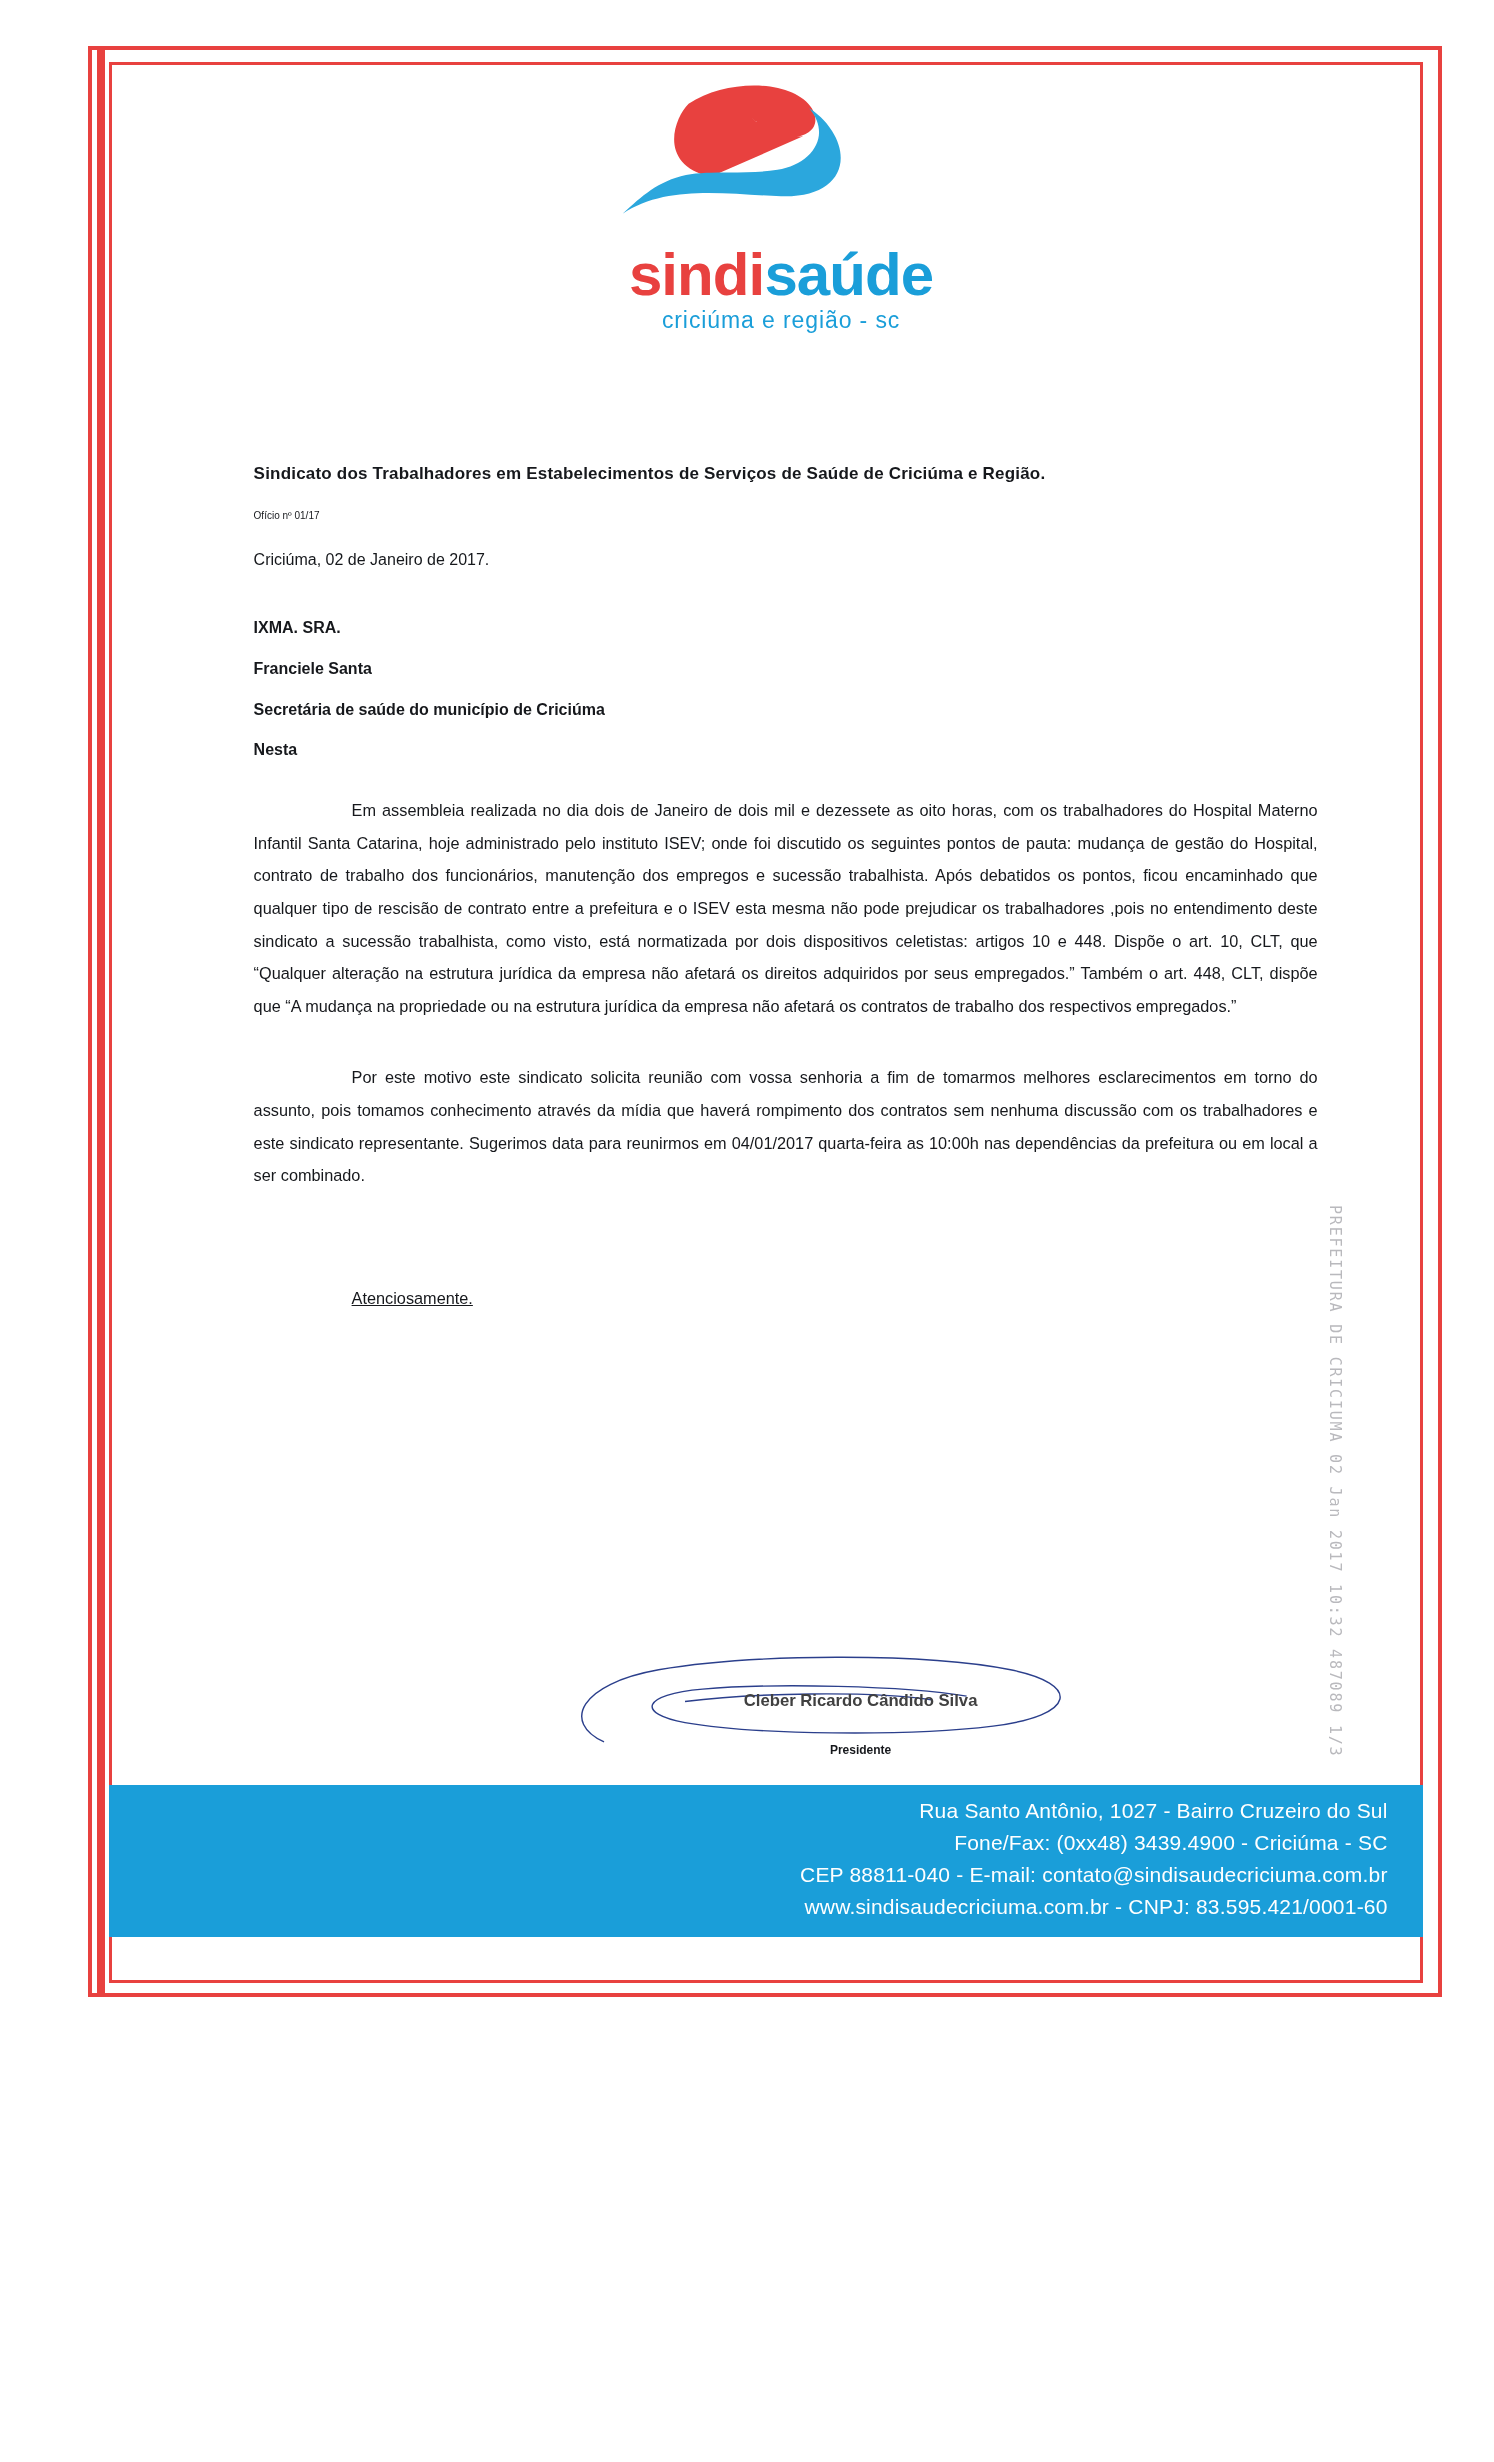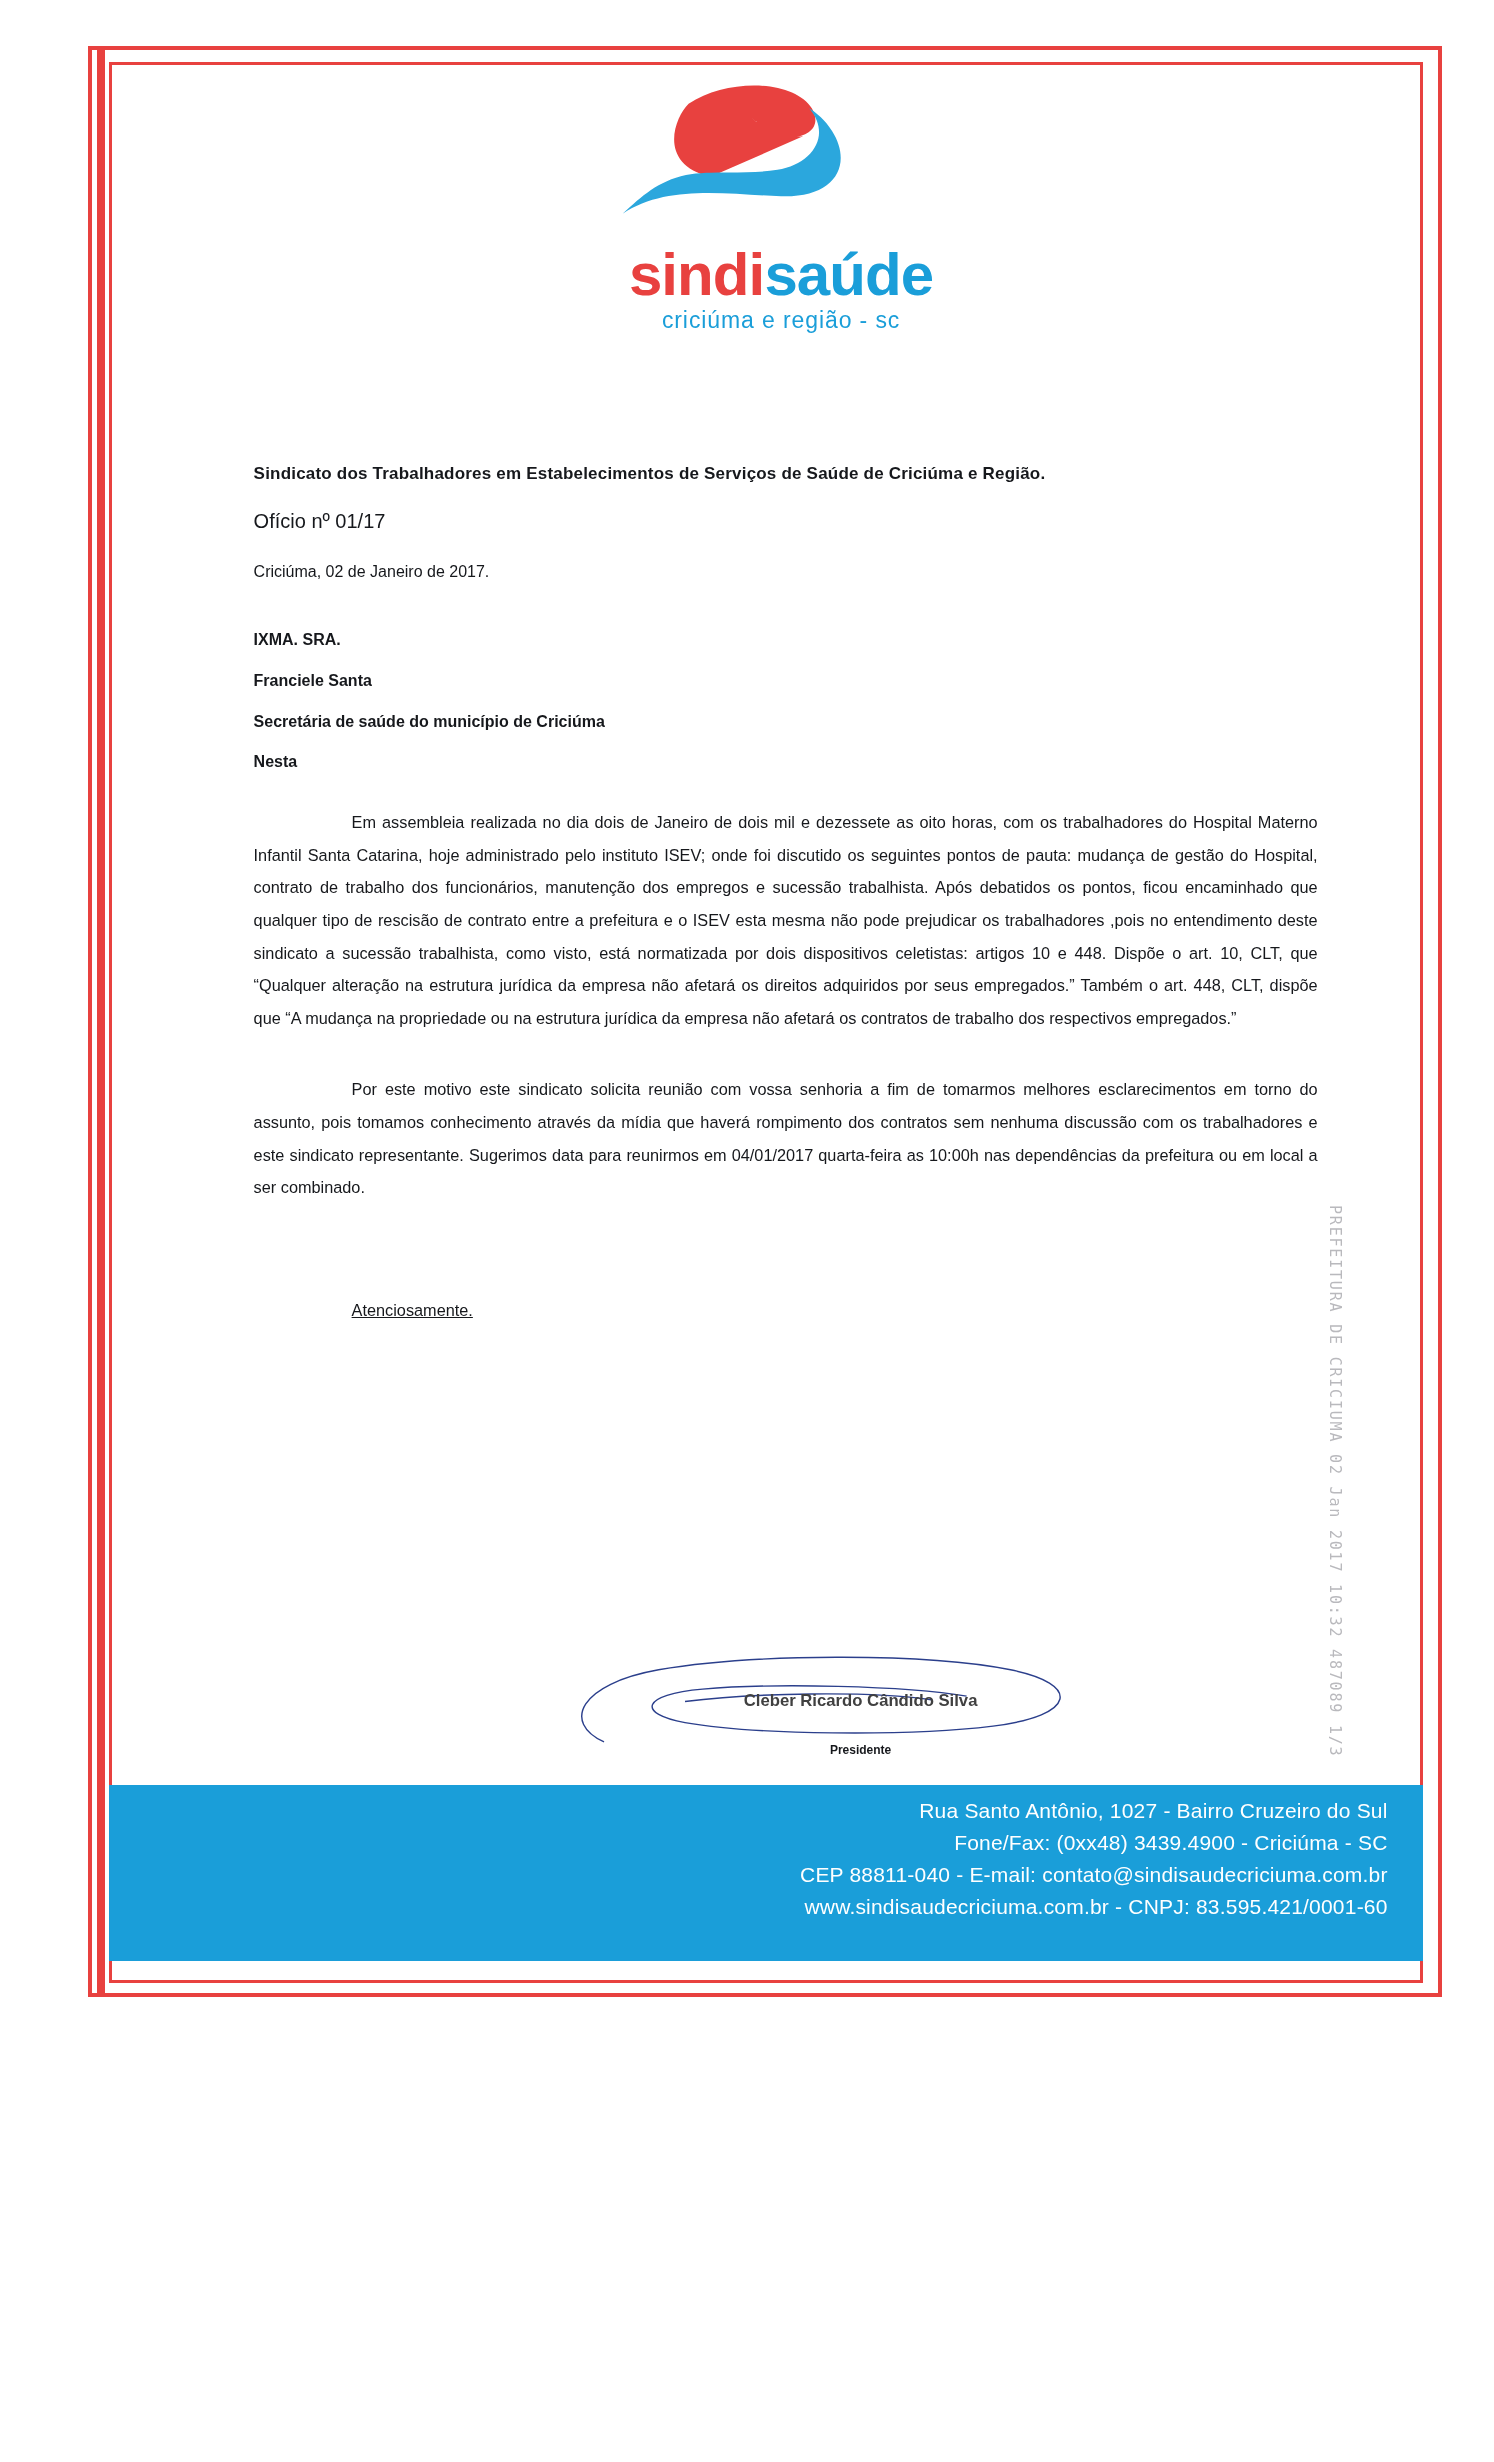--- a/index.html
+++ b/index.html
@@ -103,21 +103,21 @@
   }
   .org-line {
     font-size: 17px;
     font-weight: bold;
     line-height: 1.6;
     text-align: justify;
     letter-spacing: 0.2px;
     margin-bottom: 23px;
   }
   .oficio {
-    font-size: 20px;
+    font-size: 10px;
     margin-bottom: 30px;
   }
   .city-date {
     font-size: 16px;
     text-align: left;
     margin-bottom: 39px;
     padding-right: 16px;
   }
   .addressee {
     font-size: 16px;
@@ -172,21 +172,21 @@
     margin-top: 32px;
     color: #16181c;
   }
 
   
   .footer-band {
     position: absolute;
     left: 84px;
     top: 1776px;
     width: 1314px;
-    height: 176px;
+    height: 152px;
     background: #1a9ed9;
     color: #ffffff;
     box-sizing: border-box;
     padding: 10.6px 35px 0 0;
     text-align: right;
   }
   .footer-band div {
     font-size: 21px;
     line-height: 1.52;
     letter-spacing: 0.2px;

